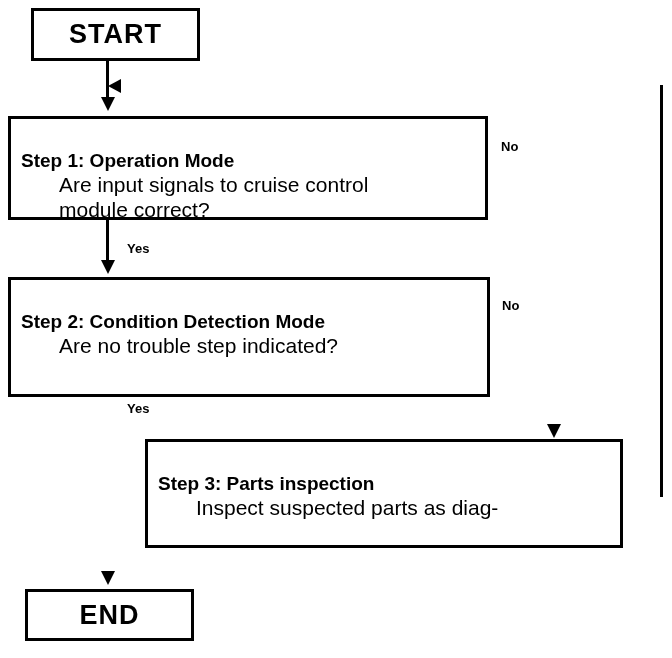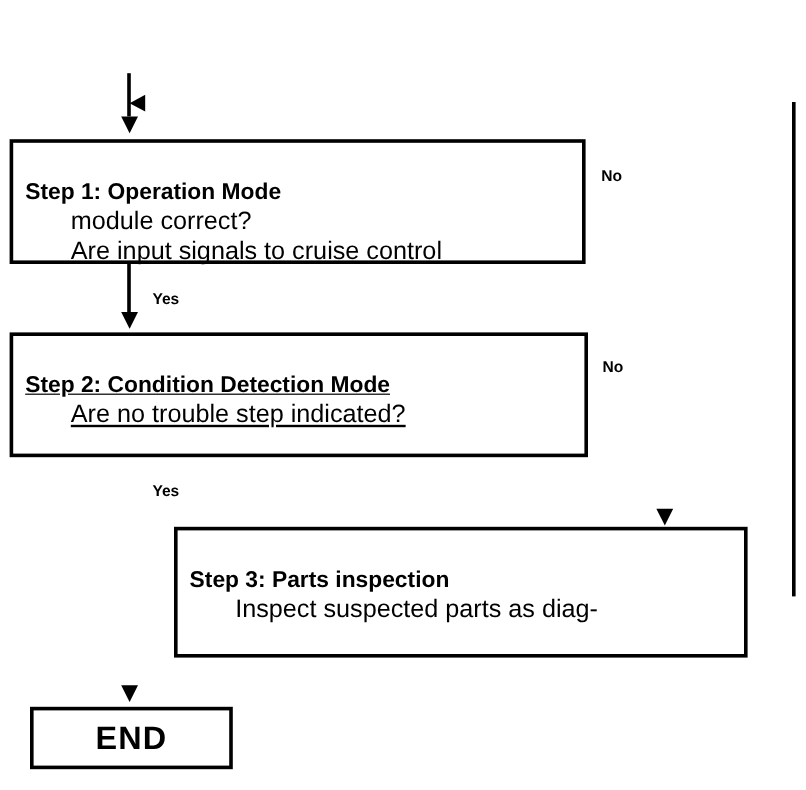--- a/index.html
+++ b/index.html
@@ -89,42 +89,45 @@
     color: #000000;
     line-height: 1;
     white-space: nowrap;
   }
 </style>
 </head>
 <body>
 
 <div id="flow-root">
 
+  <div class="node terminal" style="left:31px; top:8px; width:169px; height:53px;">
+    <span class="terminal-label">START</span>
+  </div>
 
   <div class="ln-v" style="left:106px; top:61px; width:3px; height:36px;"></div>
   <div class="arrow-down" style="left:101px; top:97px;"></div>
 
   <div class="node" style="left:8px; top:116px; width:480px; height:104px;">
     <div class="step-body">
       <div class="step-title">Step 1: Operation Mode</div>
       <div class="step-text">
+        <span class="ln">Are input signals to cruise control</span>
         <span class="ln">module correct?</span>
-        <span class="ln">Are input signals to cruise control</span>
       </div>
     </div>
   </div>
 
   <div class="ln-thin-h" style="left:488px; top:170px; width:67px; height:2px;"></div>
   <div class="edge-label" style="left:501px; top:140px;">No</div>
 
   <div class="ln-v" style="left:106px; top:220px; width:3px; height:42px;"></div>
   <div class="arrow-down" style="left:101px; top:260px;"></div>
   <div class="edge-label" style="left:127px; top:242px;">Yes</div>
 
-  <div class="node" style="left:8px; top:277px; width:482px; height:104px;text-decoration:underline;">
+  <div class="node" style="left:8px; top:277px; width:482px; height:120px;">
     <div class="step-body">
       <div class="step-title">Step 2: Condition Detection Mode</div>
       <div class="step-text">
         <span class="ln">Are no trouble step indicated?</span>
       </div>
     </div>
   </div>
 
   <div class="ln-thin-h" style="left:490px; top:329px; width:65px; height:2px;"></div>
   <div class="edge-label" style="left:502px; top:299px;">No</div>

